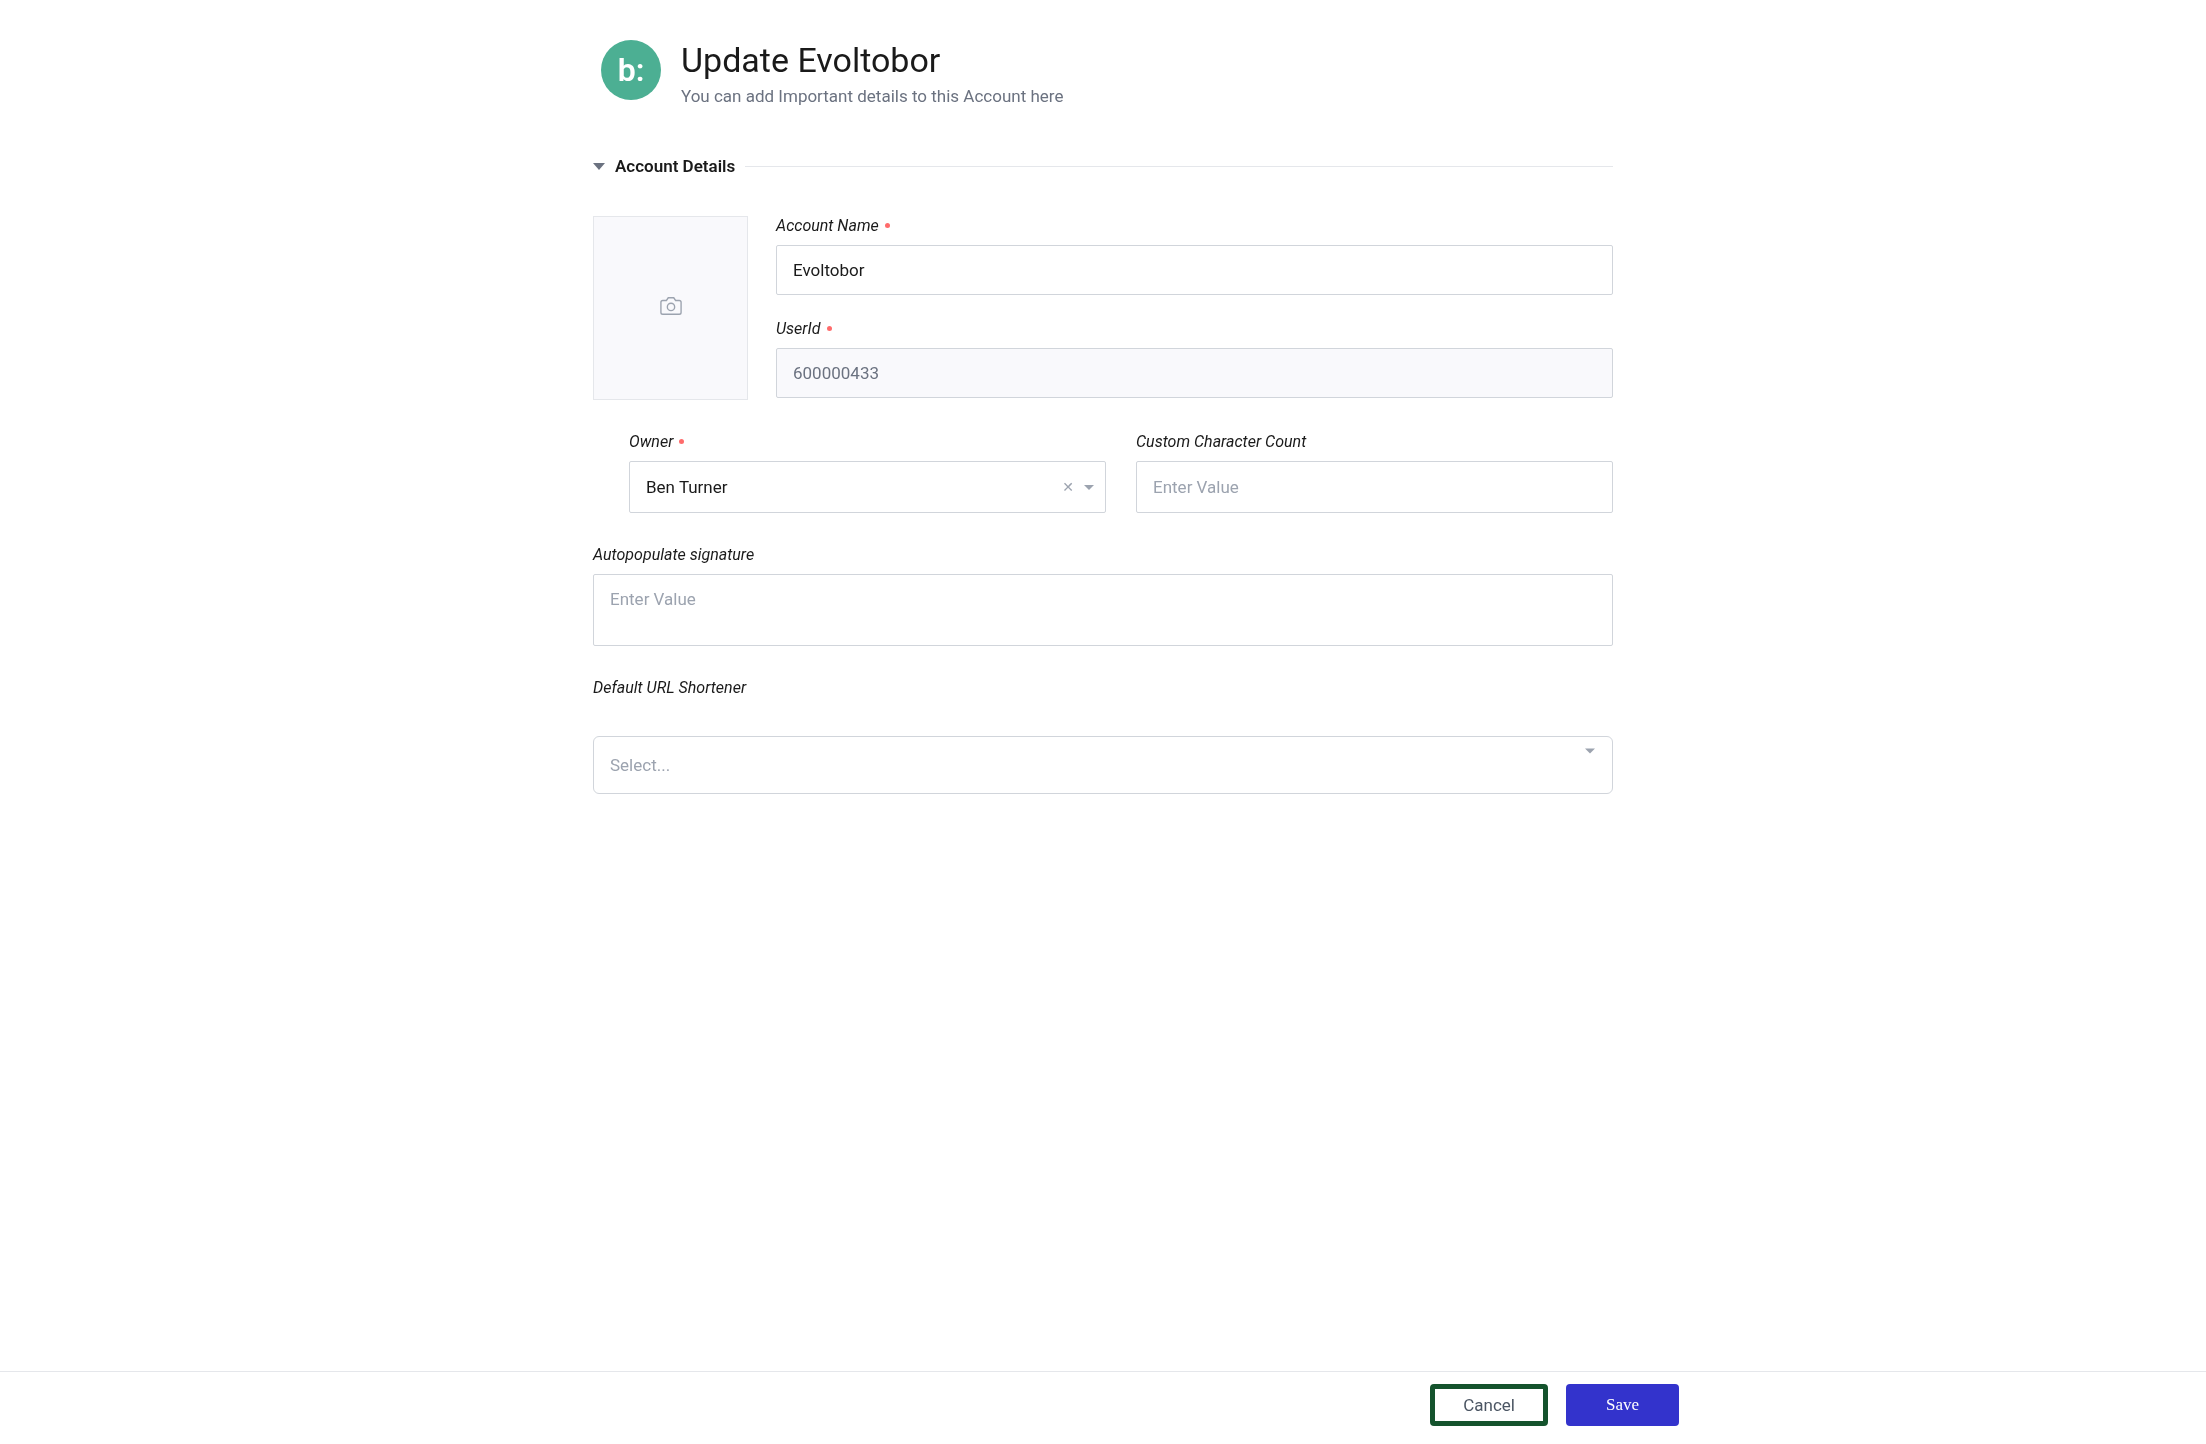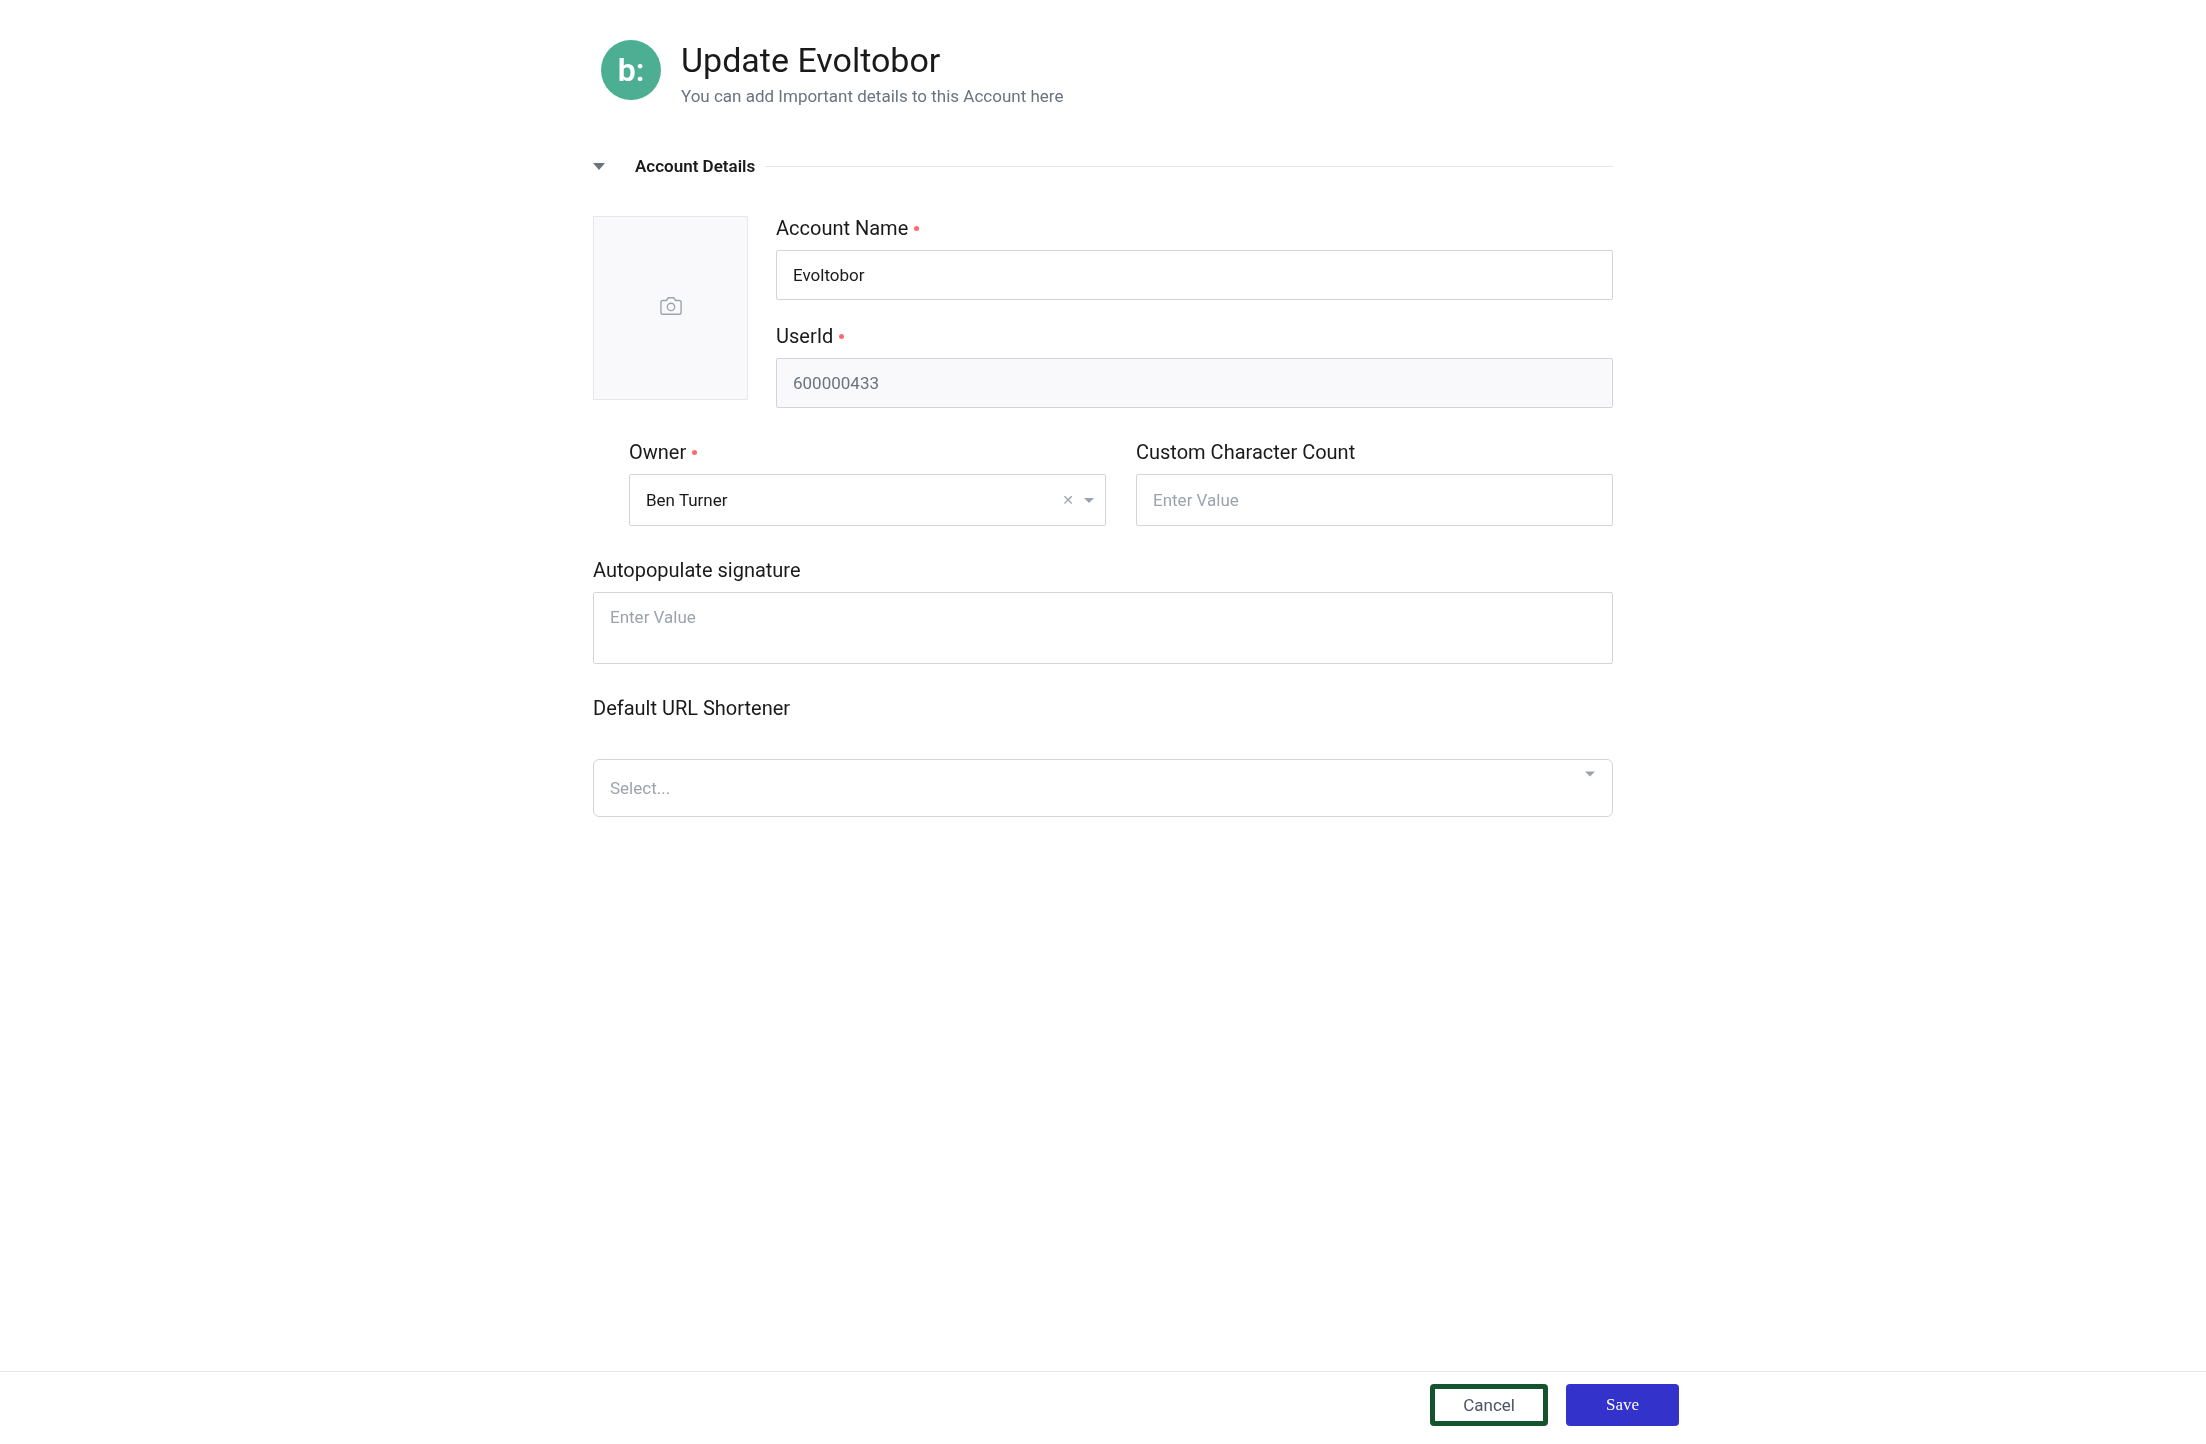--- a/index.html
+++ b/index.html
@@ -70,21 +70,20 @@
       border-left: 6px solid transparent;
       border-right: 6px solid transparent;
       border-top: 7px solid #6b7280;
       flex-shrink: 0;
     }
     .section-title {
       font-size: 17px;
       font-weight: 600;
       color: #1a1a1a;
       white-space: nowrap;
-      margin-left: 20px;
     }
     .section-line {
       flex: 1;
       height: 1px;
       background: #e5e7eb;
     }
     .top-grid {
       display: grid;
       grid-template-columns: 155px 1fr;
       gap: 28px;
@@ -111,25 +110,26 @@
       display: flex;
       flex-direction: column;
       gap: 24px;
     }
     .field-group {
       display: flex;
       flex-direction: column;
       gap: 10px;
     }
     .field-label {
-      font-size: 20px;
+      font-size: 16px;
       color: #1a1a1a;
       display: flex;
       align-items: center;
       gap: 6px;
+      font-style: italic;
     }
     .required-dot {
       width: 5px;
       height: 5px;
       border-radius: 50%;
       background: #ff6b6b;
       display: inline-block;
     }
     .input-text {
       width: 100%;

